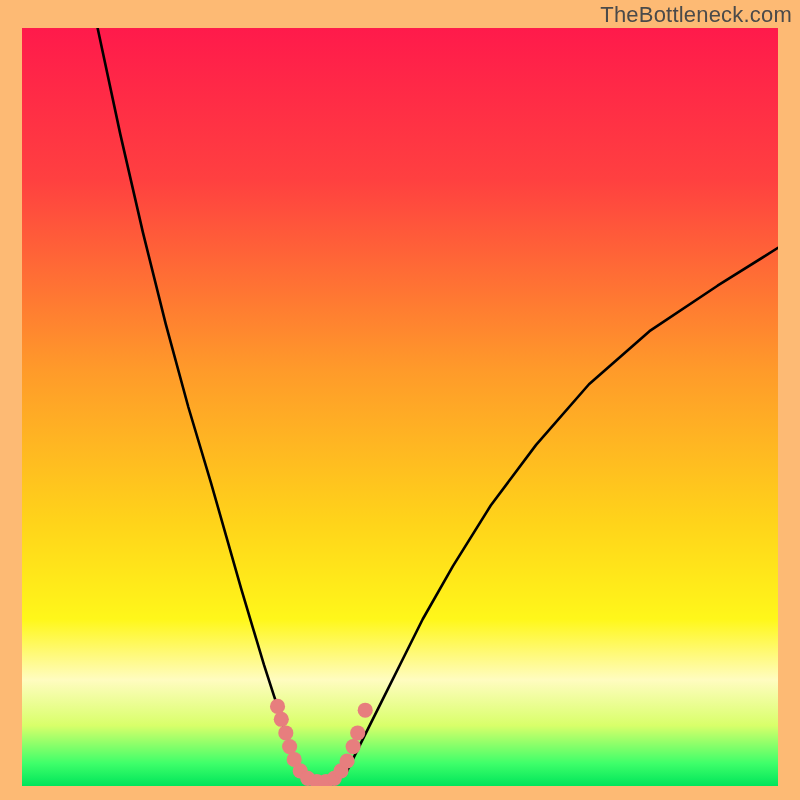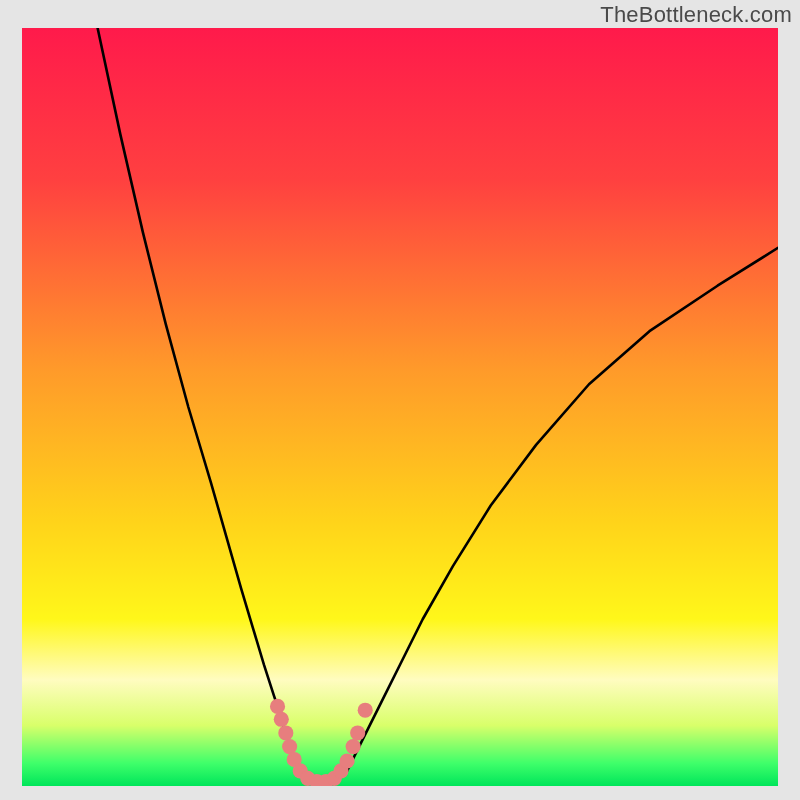--- a/index.html
+++ b/index.html
@@ -10,21 +10,21 @@
     background: #000;
     overflow: hidden;
     font-family: Arial, Helvetica, sans-serif;
   }
   .frame {
     position: absolute;
     left: 0;
     top: 0;
     width: 800px;
     height: 800px;
-    background: #e5e5e5;
+    background: #fdba74;
   }
   .watermark {
     position: absolute;
     top: 2px;
     right: 8px;
     color: #4a4a4a;
     font-size: 22px;
     font-weight: 400;
     letter-spacing: 0.2px;
     z-index: 10;

